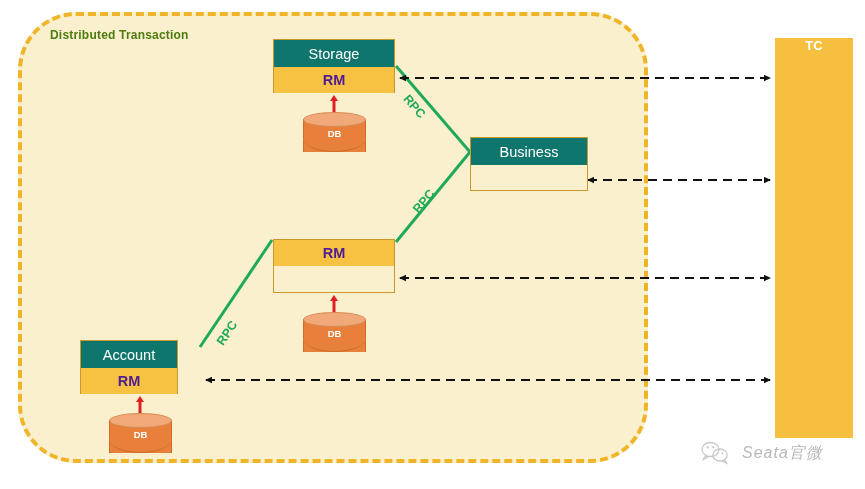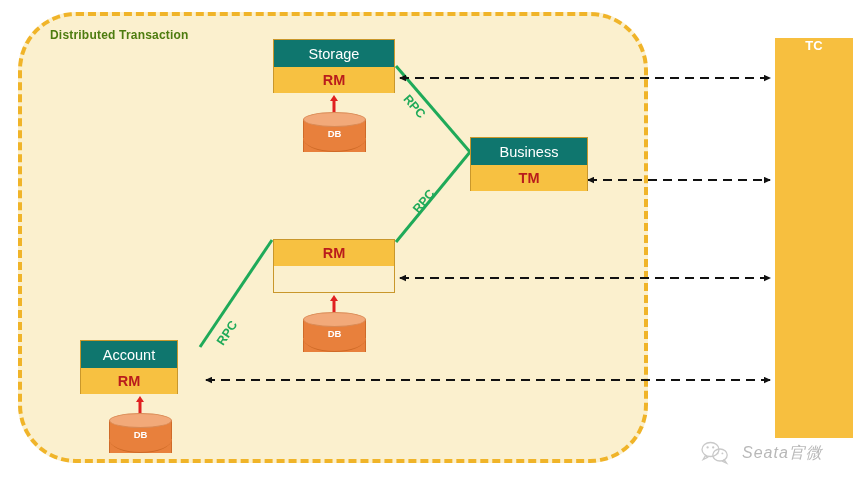--- a/index.html
+++ b/index.html
@@ -22,21 +22,21 @@
   }
 
   
   .svc{position:absolute;border:1px solid #c9972b;box-sizing:border-box;}
   .svc .top{
     background:#0f766e;color:#ffffff;
     display:flex;align-items:center;justify-content:center;
     font-size:14.5px;height:27px;box-sizing:border-box;
   }
   .svc .bot{
-    background:#f7c141;color:#b91c1c;
+    background:#f7c141;color:#4c1d95;
     display:flex;align-items:center;justify-content:center;
     font-size:14.5px;font-weight:bold;height:26px;box-sizing:border-box;
   }
 
   
   .tc{
     position:absolute;left:775px;top:38px;width:78px;height:400px;
     background:#f7bf3f;color:#ffffff;
     display:flex;align-items:flex-start;justify-content:center;
     font-size:13px;font-weight:bold;
@@ -133,21 +133,20 @@
   </div>
   <div class="db" style="left:303px;top:112px;">
     <div class="body"></div>
     <div class="bottom"></div>
     <div class="top"></div>
     <div class="lbl">DB</div>
   </div>
 
   <div class="svc" style="left:470px;top:137px;width:118px;height:54px;">
     <div class="top">Business</div>
-    <div class="bot">TM</div>
   </div>
 
   <div class="svc" style="left:273px;top:239px;width:122px;height:54px;">
     <div class="bot">RM</div>
   </div>
   <div class="redarrow" style="left:328px;top:295px;">
     <svg width="12" height="24" viewBox="0 0 12 24">
       <line x1="6" y1="3" x2="6" y2="21" stroke="#e02020" stroke-width="3"></line>
       <path d="M6,0 L10,6 L2,6 z" fill="#e02020"></path>
       <path d="M6,24 L10,18 L2,18 z" fill="#e02020"></path>

